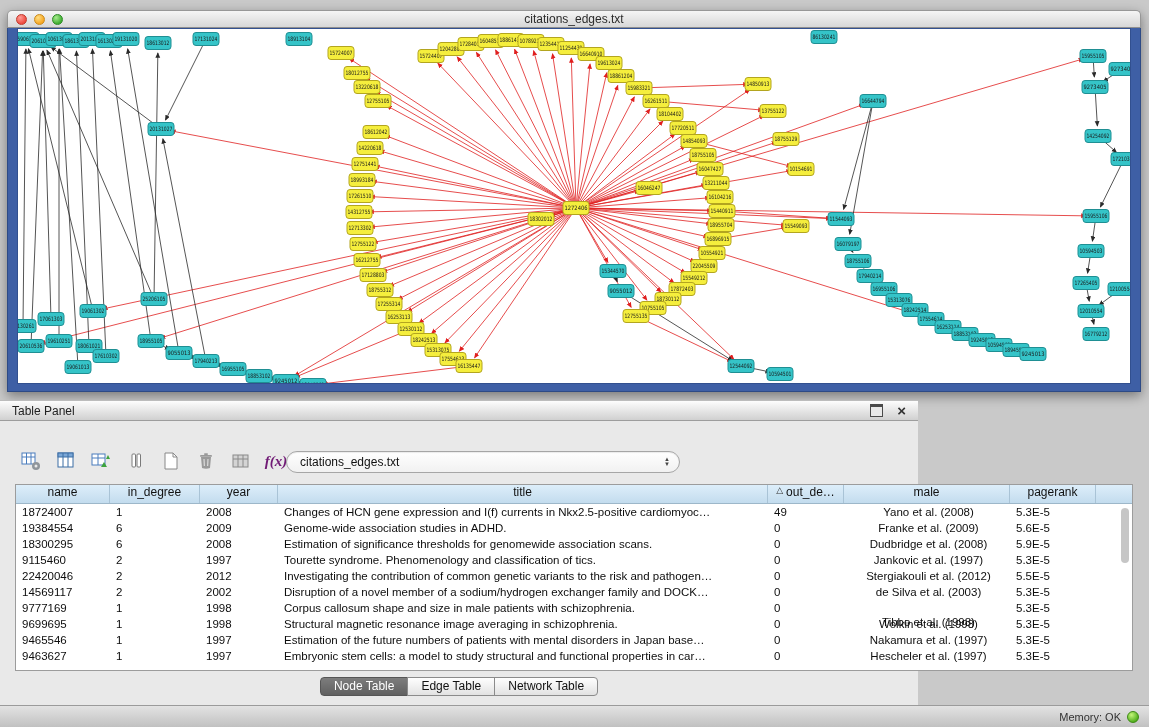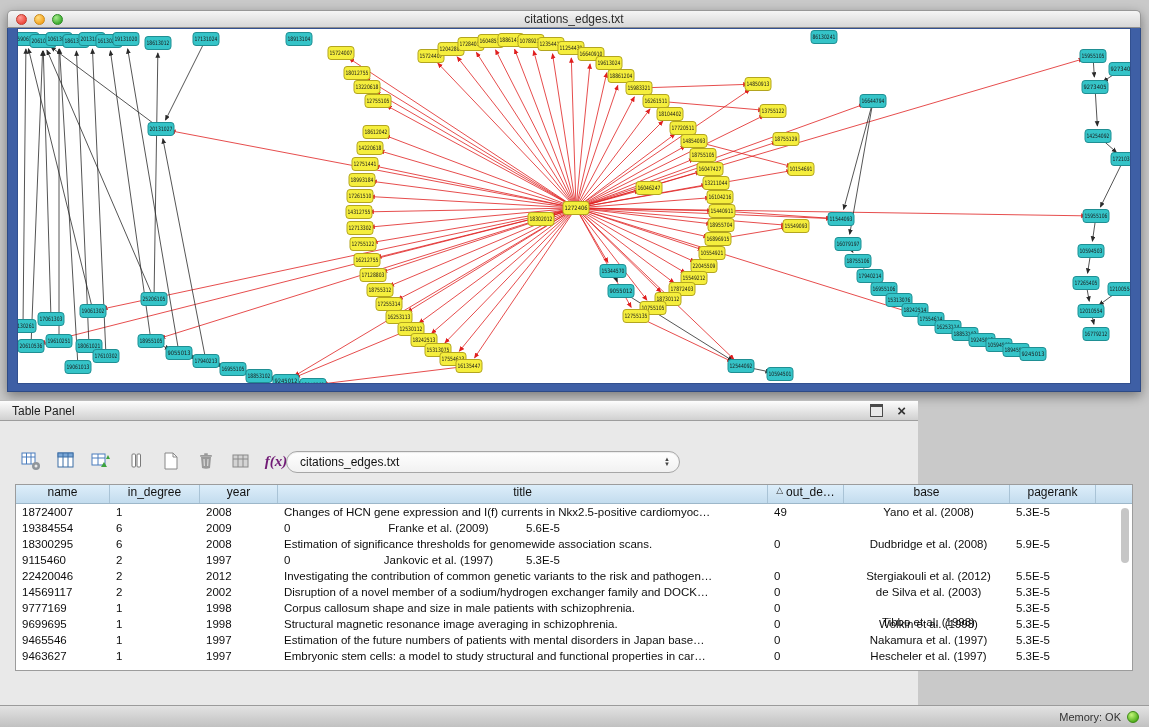--- a/index.html
+++ b/index.html
@@ -770,58 +770,60 @@
             <span>year</span>
           </div>
           <div class="th" style="width: 490px;">
             <span>title</span>
           </div>
           <div class="th" style="width: 76px;">
             <span class="sort-glyph">△</span>
             <span>out_de…</span>
           </div>
           <div class="th" style="width: 166px;">
-            <span>base</span>
+            <span>male</span>
           </div>
           <div class="th" style="width: 86px;">
             <span>pagerank</span>
           </div>
           <div class="th filler"></div>
         </div>
       <div id="tbody">
           <div class="tr">
             <div class="td" style="width: 94px;">18724007</div>
             <div class="td" style="width: 90px;">1</div>
             <div class="td" style="width: 78px;">2008</div>
             <div class="td" style="width: 490px;">Changes of HCN gene expression and I(f) currents in Nkx2.5-positive cardiomyoc…</div>
             <div class="td" style="width: 76px;">49</div>
             <div class="td center" style="width: 166px;">Yano et al. (2008)</div>
             <div class="td" style="width: 86px;">5.3E-5</div>
           </div>
           <div class="tr">
             <div class="td" style="width: 94px;">19384554</div>
             <div class="td" style="width: 90px;">6</div>
             <div class="td" style="width: 78px;">2009</div>
+            <div class="td" style="width: 490px;">Genome-wide association studies in ADHD.</div>
             <div class="td" style="width: 76px;">0</div>
             <div class="td center" style="width: 166px;">Franke et al. (2009)</div>
             <div class="td" style="width: 86px;">5.6E-5</div>
           </div>
           <div class="tr">
             <div class="td" style="width: 94px;">18300295</div>
             <div class="td" style="width: 90px;">6</div>
             <div class="td" style="width: 78px;">2008</div>
             <div class="td" style="width: 490px;">Estimation of significance thresholds for genomewide association scans.</div>
             <div class="td" style="width: 76px;">0</div>
             <div class="td center" style="width: 166px;">Dudbridge et al. (2008)</div>
             <div class="td" style="width: 86px;">5.9E-5</div>
           </div>
           <div class="tr">
             <div class="td" style="width: 94px;">9115460</div>
             <div class="td" style="width: 90px;">2</div>
             <div class="td" style="width: 78px;">1997</div>
+            <div class="td" style="width: 490px;">Tourette syndrome. Phenomenology and classification of tics.</div>
             <div class="td" style="width: 76px;">0</div>
             <div class="td center" style="width: 166px;">Jankovic et al. (1997)</div>
             <div class="td" style="width: 86px;">5.3E-5</div>
           </div>
           <div class="tr">
             <div class="td" style="width: 94px;">22420046</div>
             <div class="td" style="width: 90px;">2</div>
             <div class="td" style="width: 78px;">2012</div>
             <div class="td" style="width: 490px;">Investigating the contribution of common genetic variants to the risk and pathogen…</div>
             <div class="td" style="width: 76px;">0</div>
@@ -870,19 +872,26 @@
             <div class="td" style="width: 78px;">1997</div>
             <div class="td" style="width: 490px;">Embryonic stem cells: a model to study structural and functional properties in car…</div>
             <div class="td" style="width: 76px;">0</div>
             <div class="td center" style="width: 166px;">Hescheler et al. (1997)</div>
             <div class="td" style="width: 86px;">5.3E-5</div>
           </div>
         </div>
       <div class="vthumb"></div>
     </div>
 
+    <div class="tabs-row">
+      <div style="display:flex" id="tabs">
+          <span class="seg sel">Node Table</span>
+          <span class="seg">Edge Table</span>
+          <span class="seg">Network Table</span>
+        </div>
+    </div>
   </div>
 
   <div class="status-bar">
     <span>Memory: OK</span>
     <span class="mem-dot"></span>
   </div>
 </div>
 
 </body></html>

